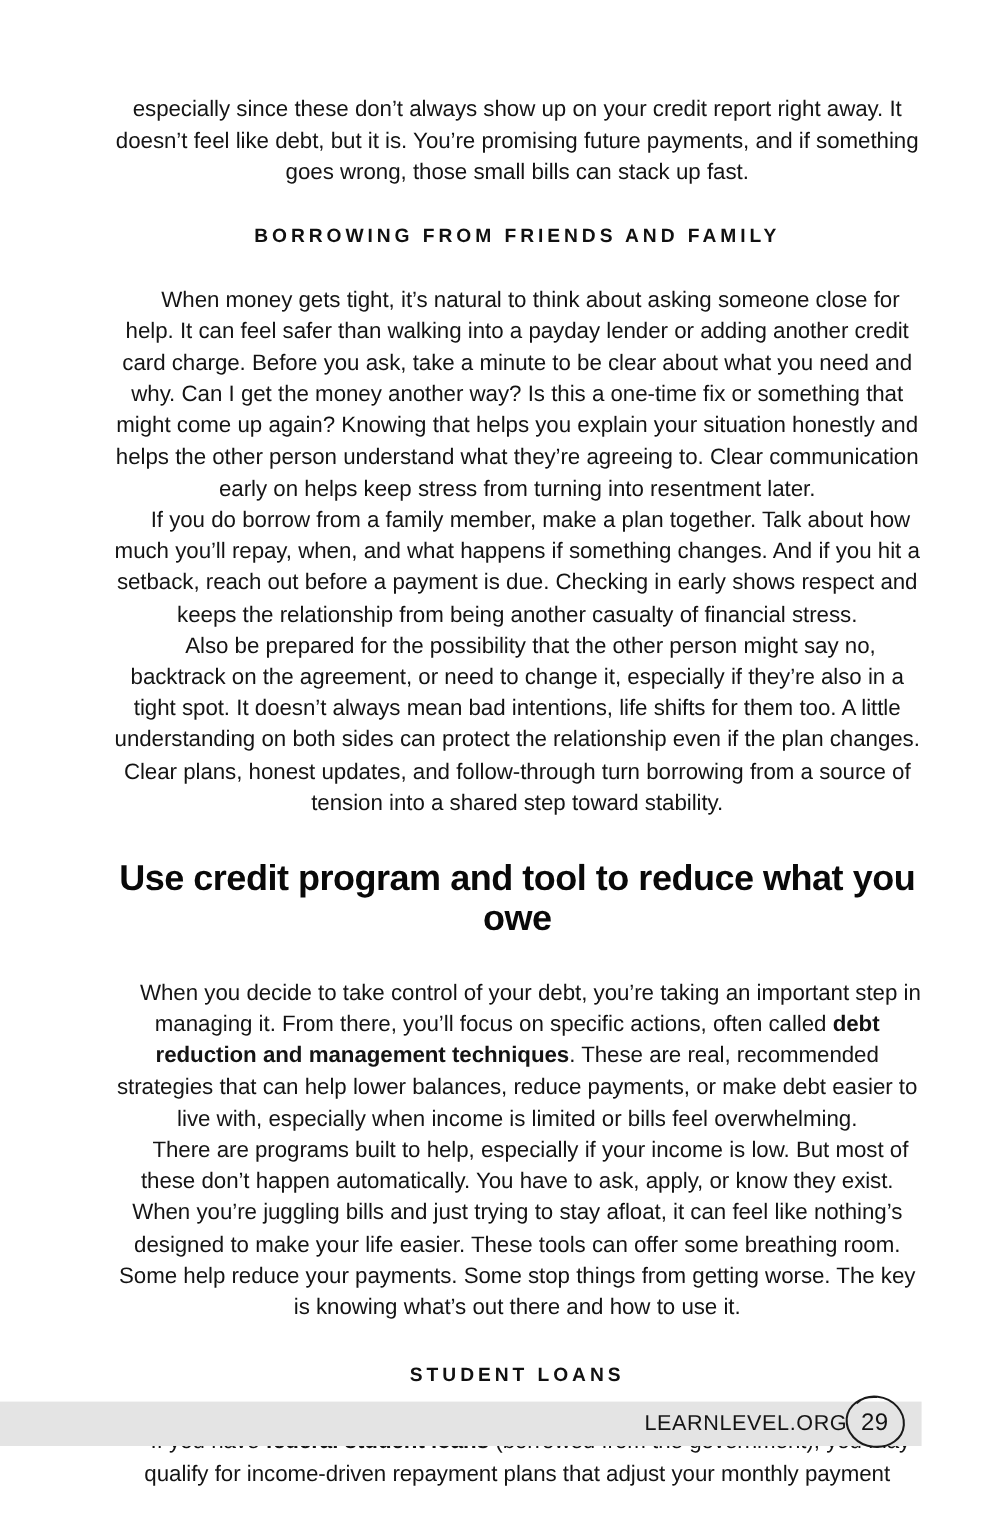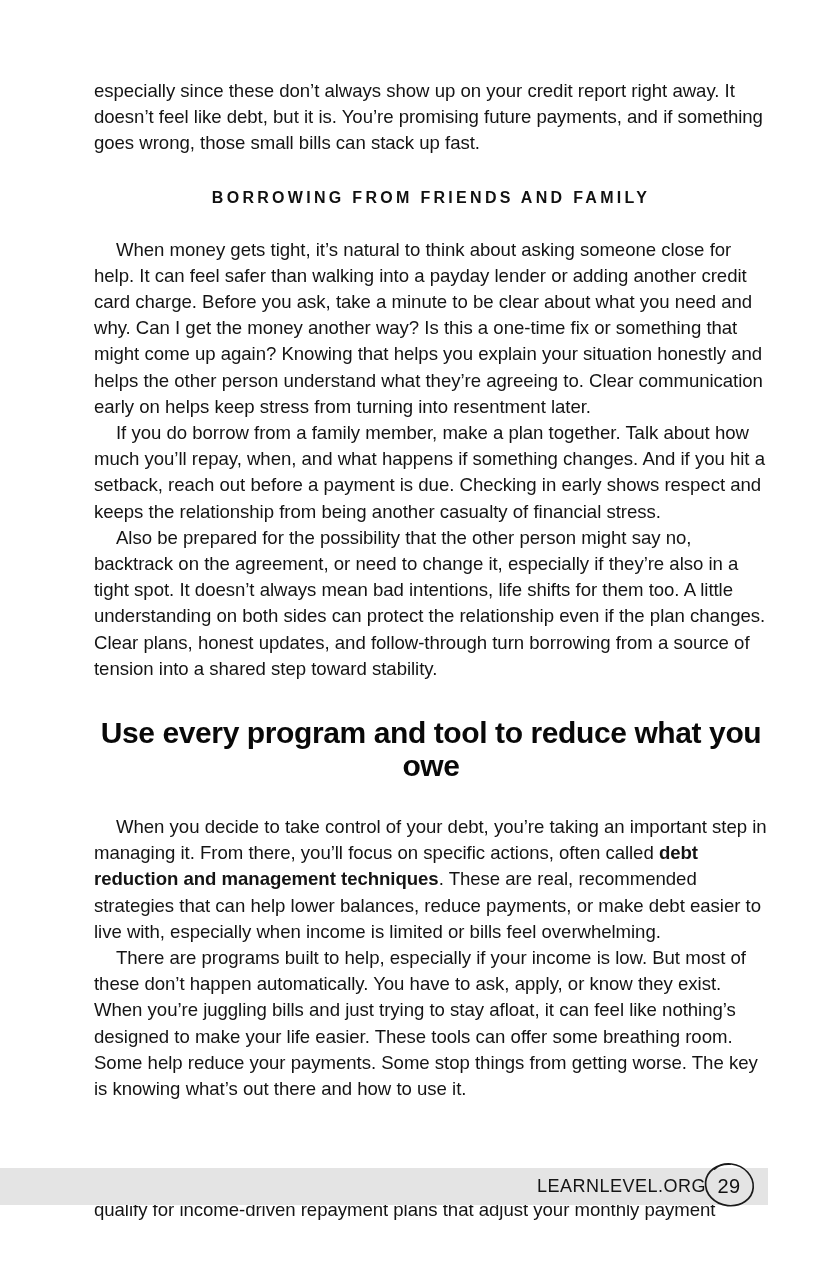--- a/index.html
+++ b/index.html
@@ -28,21 +28,21 @@
     position: absolute;
     left: 94px;
     top: 78px;
     width: 674px;
   }
 
   p.body-text {
     margin: 0;
     font-size: 18.6px;
     line-height: 26.2px;
-    text-align: left;
+    text-align: center;
     letter-spacing: -0.05px;
     color: #141414;
     word-spacing: 0.1px;
   }
 
   p.indent {
     text-indent: 22px;
   }
 
   p.body-text b,
@@ -144,30 +144,31 @@
     <h2 class="section-head">BORROWING FROM FRIENDS AND FAMILY</h2>
 
     <div class="sp-after-sechead"></div>
 
     <p class="body-text indent">When money gets tight, it’s natural to think about asking someone close for help. It can feel safer than walking into a payday lender or adding another credit card charge. Before you ask, take a minute to be clear about what you need and why. Can I get the money another way? Is this a one-time fix or something that might come up again? Knowing that helps you explain your situation honestly and helps the other person understand what they’re agreeing to. Clear communication early on helps keep stress from turning into resentment later.</p>
     <p class="body-text indent">If you do borrow from a family member, make a plan together. Talk about how much you’ll repay, when, and what happens if something changes. And if you hit a setback, reach out before a payment is due. Checking in early shows respect and keeps the relationship from being another casualty of financial stress.</p>
     <p class="body-text indent">Also be prepared for the possibility that the other person might say no, backtrack on the agreement, or need to change it, especially if they’re also in a tight spot. It doesn’t always mean bad intentions, life shifts for them too. A little understanding on both sides can protect the relationship even if the plan changes. Clear plans, honest updates, and follow-through turn borrowing from a source of tension into a shared step toward stability.</p>
 
     <div class="sp-before-chapter"></div>
 
-    <h1 class="chapter-head">Use every program and tool to reduce what you owe</h1>
+    <h1 class="chapter-head">Use credit program and tool to reduce what you owe</h1>
 
     <div class="sp-after-chapter"></div>
 
     <p class="body-text indent"><span>When you decide to take control of your debt, you’re taking an important step in managing it. From there, you’ll focus on specific actions, often called </span><b>debt reduction and management techniques</b><span>. These are real, recommended strategies that can help lower balances, reduce payments, or make debt easier to live with, especially when income is limited or bills feel overwhelming.</span></p>
 
     <p class="body-text indent">There are programs built to help, especially if your income is low. But most of these don’t happen automatically. You have to ask, apply, or know they exist. When you’re juggling bills and just trying to stay afloat, it can feel like nothing’s designed to make your life easier. These tools can offer some breathing room. Some help reduce your payments. Some stop things from getting worse. The key is knowing what’s out there and how to use it.</p>
 
     <div class="sp-before-sl"></div>
 
+    <h2 class="section-head">STUDENT LOANS</h2>
 
     <div class="sp-after-sl"></div>
 
     <p class="body-text indent"><span>If you have </span><b>federal student loans</b><span> (borrowed from the government), you may qualify for income-driven repayment plans that adjust your monthly payment</span></p>
 
   </div>
 
   <div class="footer-bar"></div>
 
   <div class="footer-site">LEARNLEVEL.ORG</div>

